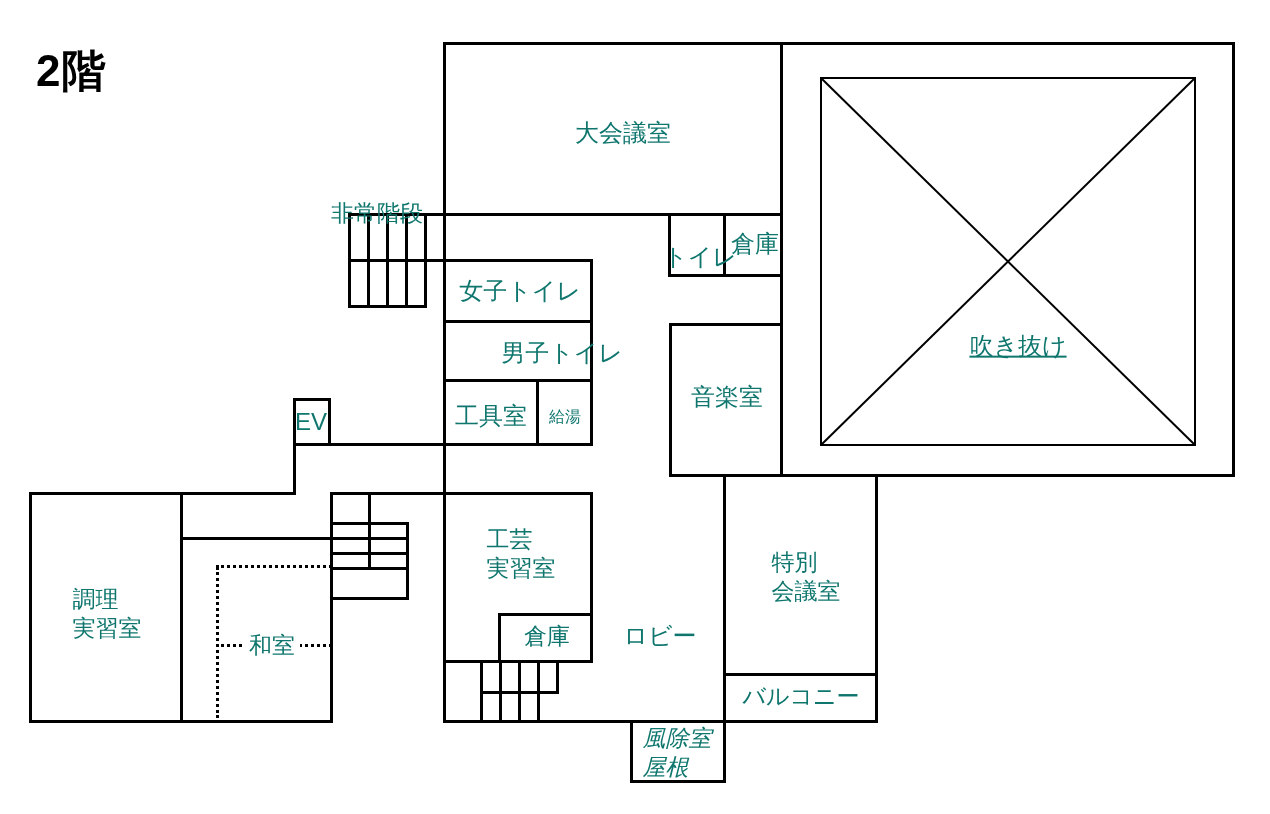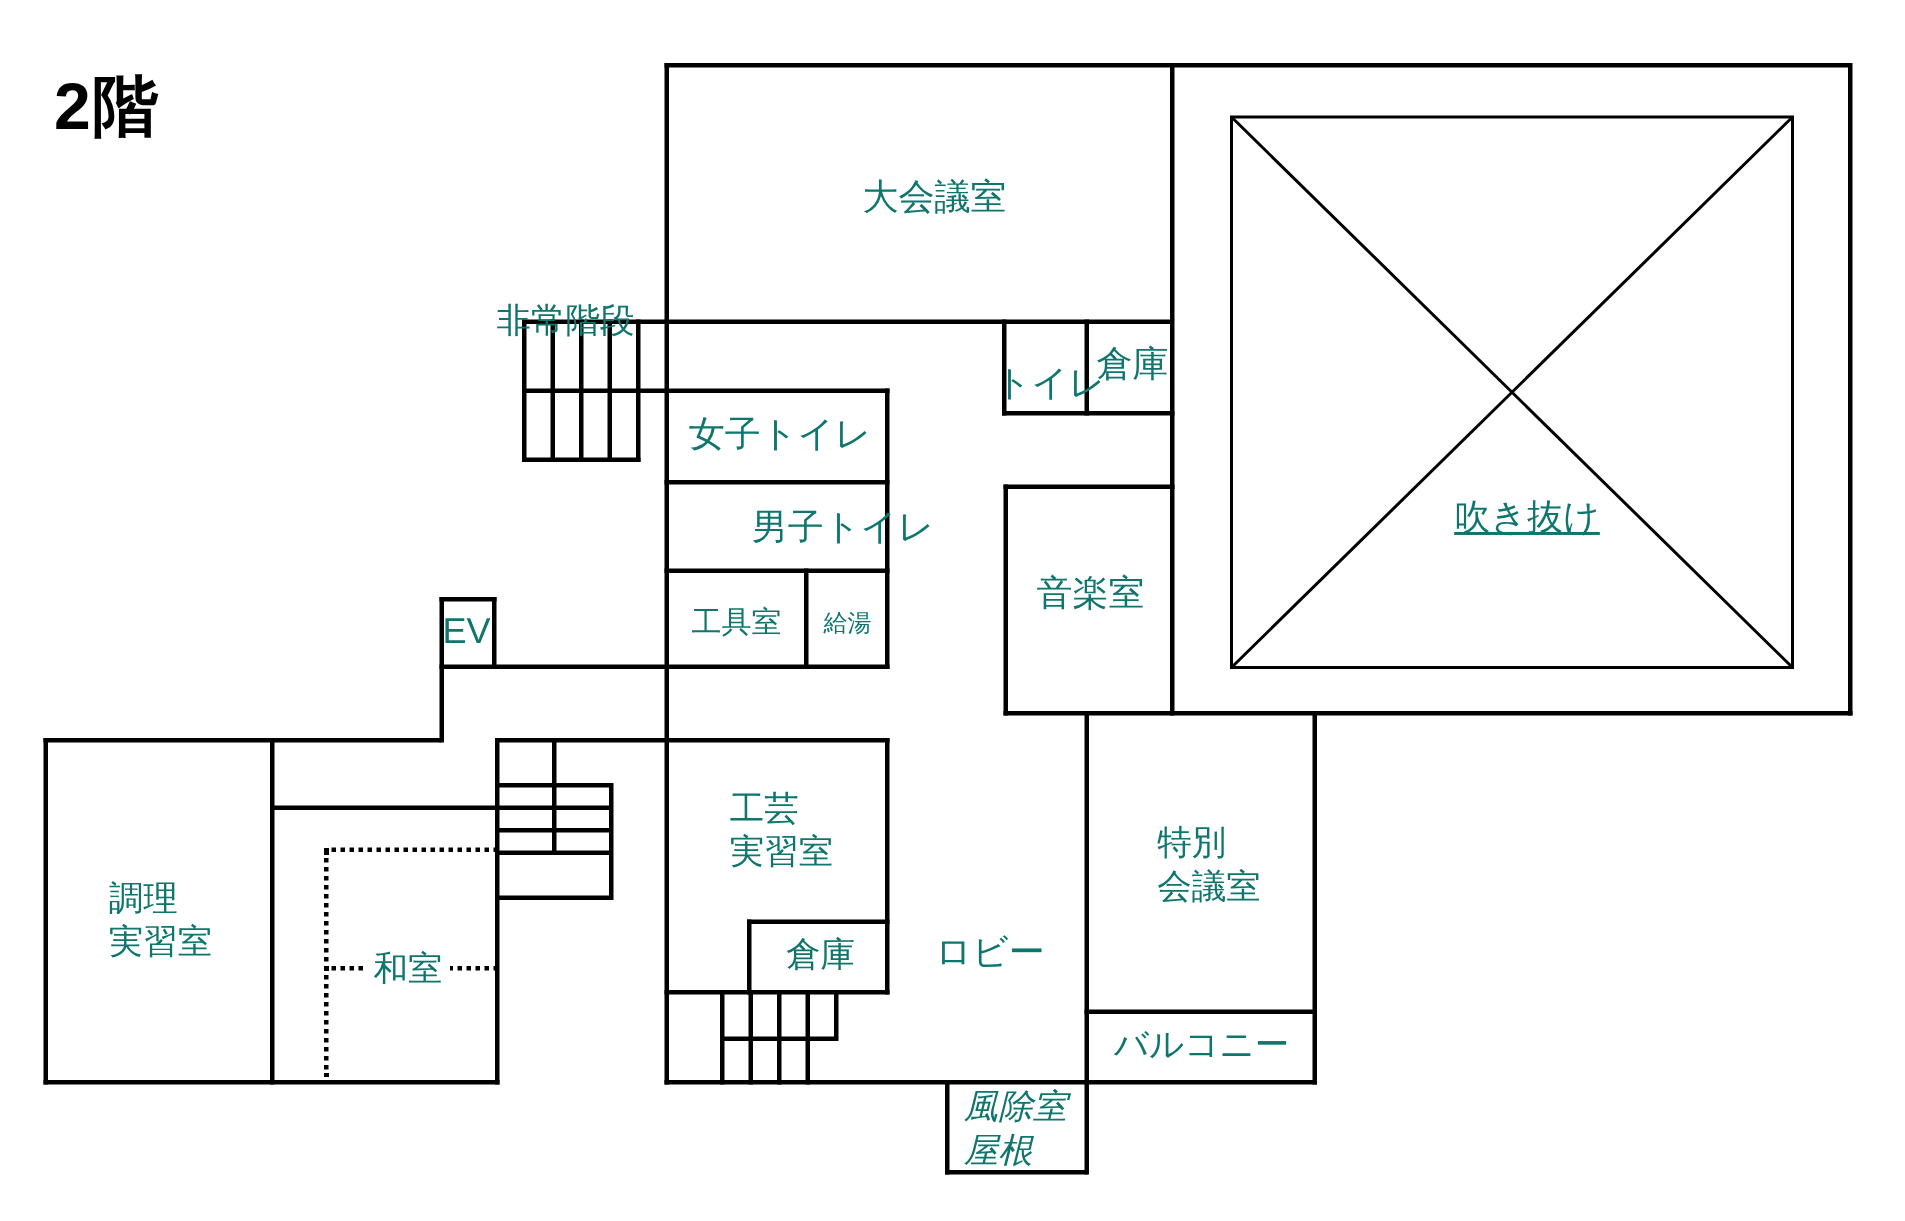--- a/index.html
+++ b/index.html
@@ -123,21 +123,21 @@
     <div class="dotted-h" style="left: 216px; top: 644px; width: 116px; border-top-color: rgb(0, 0, 0);"></div>
     <div class="dotted-v" style="left: 216px; top: 567px; height: 151px; border-left-color: rgb(0, 0, 0);"></div>
     <div style="position: absolute; left: 820px; top: 77px; width: 372px; height: 365px; border: 2px solid rgb(0, 0, 0); background: transparent;"></div>
     <div class="room-label" style="left: 377px; top: 188px; font-size: 23px; margin-top: 26px;">非常階段</div>
     <div class="room-label" style="left: 623px; top: 133px; font-size: 24px;">大会議室</div>
     <div class="room-label" style="left: 700px; top: 244px; font-size: 24px; margin-top: 13px;">トイレ</div>
     <div class="room-label" style="left: 755px; top: 244px; font-size: 24px;">倉庫</div>
     <div class="room-label" style="left: 1018px; top: 346px; font-size: 24px; text-decoration: underline;">吹き抜け</div>
     <div class="room-label" style="left: 520px; top: 291px; font-size: 24px;">女子トイレ</div>
     <div class="room-label" style="left: 546px; top: 353px; font-size: 24px; margin-left: 16px;">男子トイレ</div>
-    <div class="room-label" style="left: 491px; top: 416px; font-size: 20px;">工具室</div>
+    <div class="room-label" style="left: 491px; top: 416px; font-size: 24px;">工具室</div>
     <div class="room-label" style="left: 565px; top: 417px; font-size: 16px;">給湯</div>
     <div class="room-label" style="left: 311px; top: 422px; font-size: 24px;">EV</div>
     <div class="room-label" style="left: 727px; top: 397px; font-size: 24px;">音楽室</div>
     <div class="room-label" style="left: 107px; top: 614px; font-size: 23px;">調理
 実習室</div>
     <div class="room-label bg" style="left: 272px; top: 646px; font-size: 23px;">和室</div>
     <div class="room-label" style="left: 521px; top: 554px; font-size: 23px;">工芸
 実習室</div>
     <div class="room-label" style="left: 547px; top: 637px; font-size: 23px;">倉庫</div>
     <div class="room-label" style="left: 660px; top: 636px; font-size: 24px;">ロビー</div>

